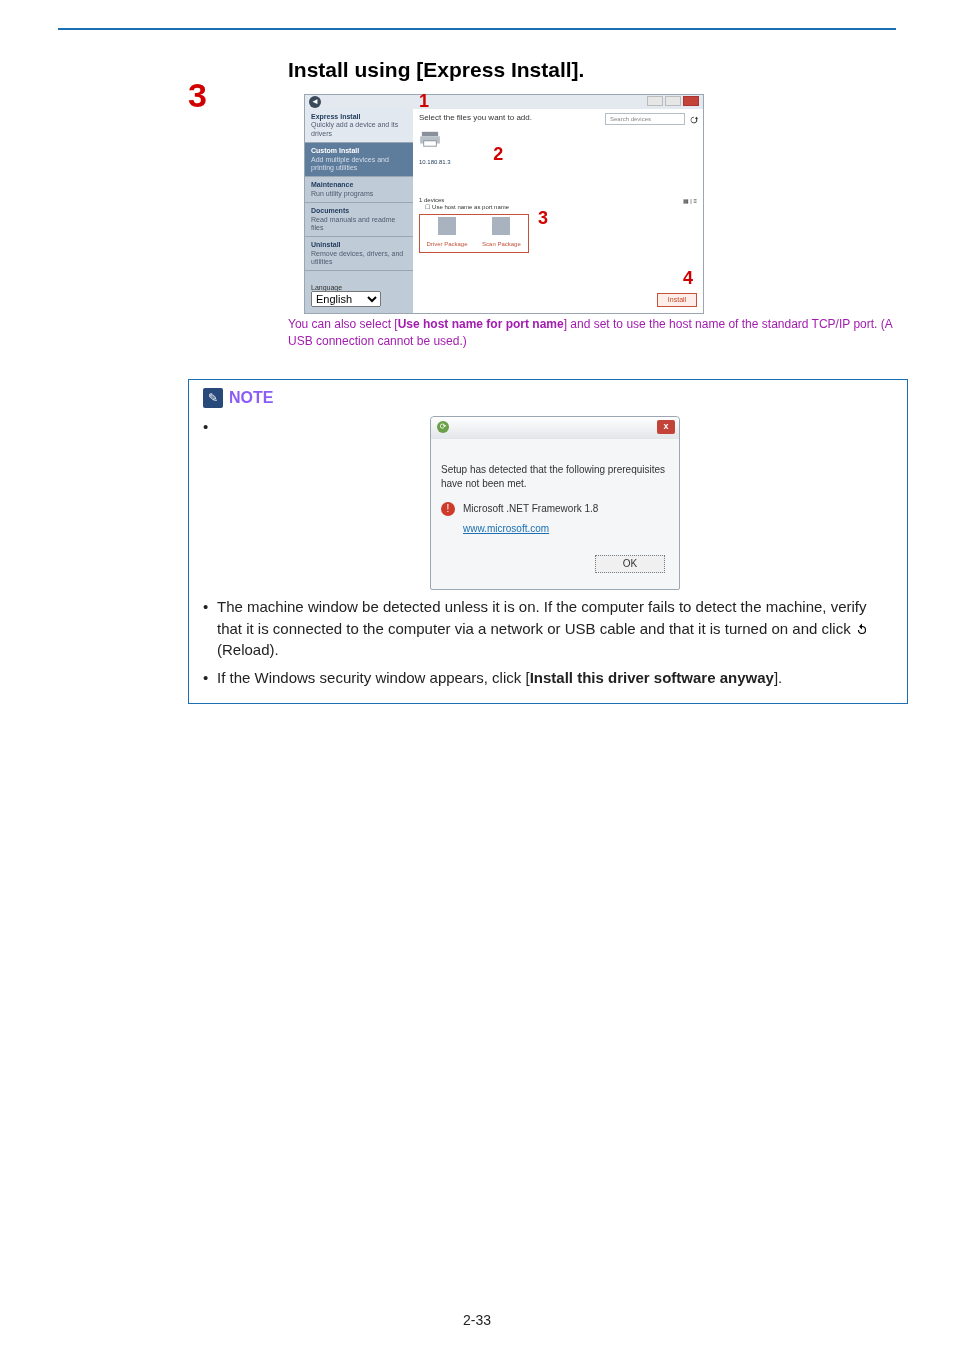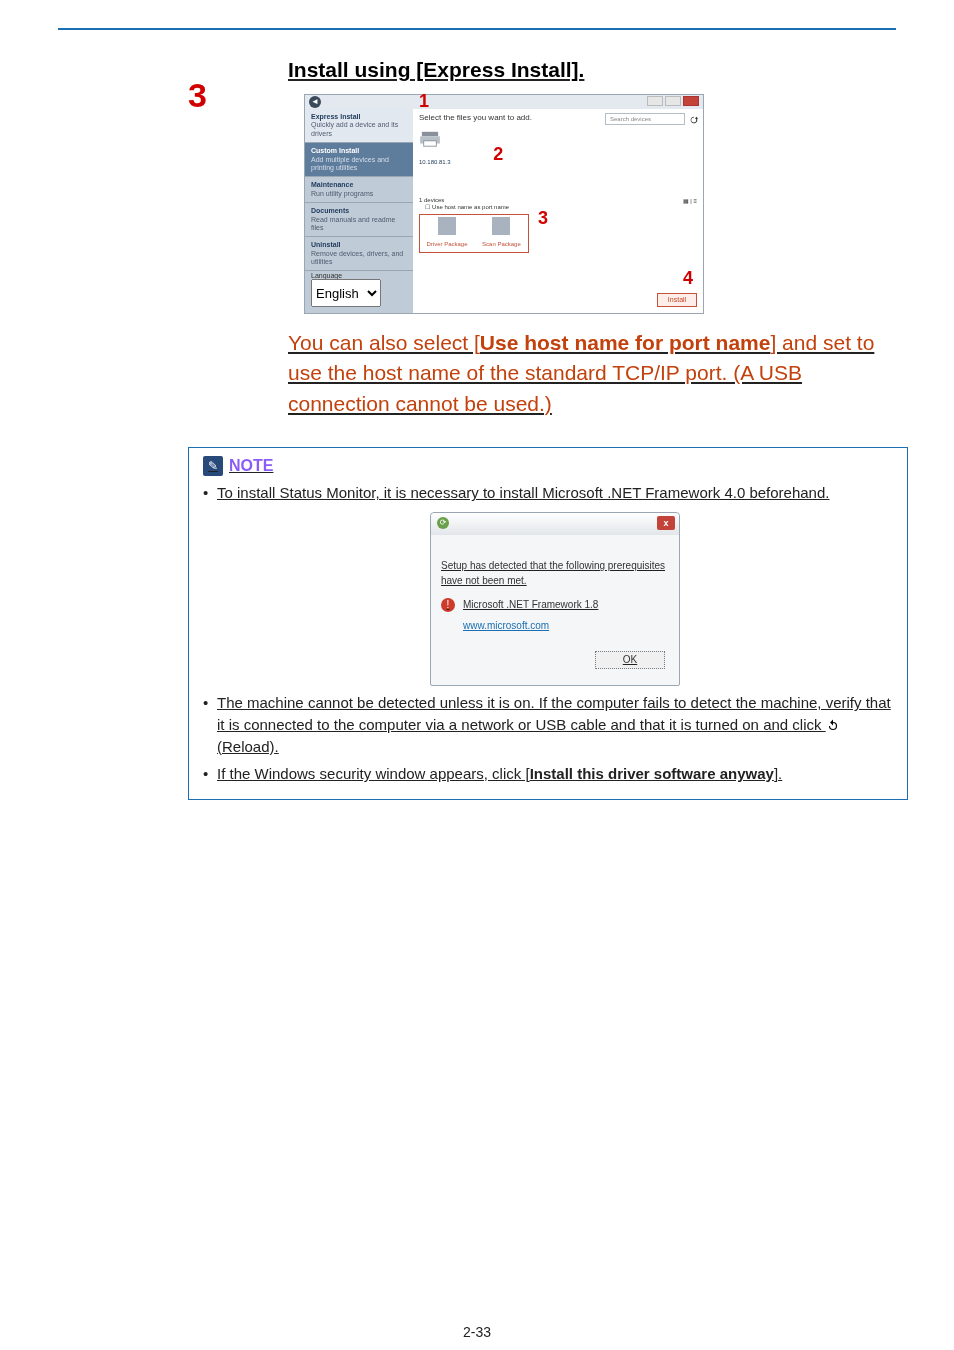--- a/index.html
+++ b/index.html
@@ -1,20 +1,20 @@
 <!DOCTYPE html>
 <html><head>
 <meta charset="utf-8">
 <style>
   * { box-sizing: border-box; margin: 0; padding: 0; }
   html, body { width: 954px; height: 1350px; background: #ffffff; font-family: Arial, Helvetica, sans-serif; color: #222; }
   .page { width: 954px; height: 1350px; position: relative; padding: 28px 58px 0 58px; }
   .breadcrumb { font-size: 14px; color: #333; margin-bottom: 6px; }
   .hr-blue { height: 2px; background: #1b6fb2; margin-bottom: 28px; }
-  .content-col { margin-left: 130px; width: 720px; text-decoration: underline; }
+  .content-col { margin-left: 130px; width: 720px; }
   .step3 {
     color: #d10000; font-size: 34px; font-weight: 900; font-family: Arial Black, Arial, sans-serif;
     position: absolute; left: 188px; top: 76px;
   }
   .h2 { font-size: 21px; font-weight: 900; color: #000; margin-bottom: 12px; }
   
   .dlg {
     width: 400px; height: 220px; background: #f5f7fb; border: 1px solid #9aa6b2; position: relative;
     margin-left: 16px;
   }
@@ -33,22 +33,22 @@
   .printer-svg { width:22px; height:18px; display:block; }
   .printer-ip { font-size:6px; color:#1f3a5c; }
   .devices-line { font-size:6px; color:#333; margin:28px 0 0 6px; }
   .hostname-label { font-size:6px; color:#333; margin-left:12px; }
   .pkg-area { border:1px solid #c5533a; padding:2px; margin:4px 0 0 6px; display:inline-block; }
   .pkg { display:inline-block; width:50px; text-align:center; }
   .pkg-ico { width:18px; height:18px; background:#a8b3bf; display:inline-block; }
   .pkg-lbl { font-size:6px; color:#c5533a; display:block; margin-top:2px; }
   .dlg-install { position:absolute; right:6px; bottom:6px; width:40px; height:14px; border:1px solid #c5533a; background:#fdeee9; font-size:7px; color:#c74a28; text-align:center; line-height:12px; }
   .dlg-lang { position:absolute; left:6px; bottom:6px; font-size:7px; color:#333; }
-  .dlg-lang select { font-size:13px; height:28px; width:70px; }
-  .body-txt { font-size: 21px; color:#c2410c; line-height:1.45; margin-top:14px; }
+  .dlg-lang select { font-size:11px; height:16px; width:70px; }
+  .body-txt { font-size: 12px; color:#a21caf; line-height:1.45; margin-top:2px; }
   
   .note-box { border:1px solid #1b6fb2; background:#ffffff; padding:0 14px 14px 14px; margin-top:28px; }
   .note-head { display:flex; align-items:center; gap:6px; margin:8px 0 4px 0;}
   .note-ico { width:20px; height:20px; background:#274a7a; display:inline-flex; align-items:center; justify-content:center; color:#fff; font-size:12px; border-radius:2px;}
   .note-title { color:#8b5cf6; font-weight:bold; font-size:16px; }
   .note-list { list-style:none; }
   .note-list > li { font-size:15px; color:#222; line-height:1.45; position:relative; padding-left:14px; margin-top:6px;}
   .note-list > li::before { content:"•"; position:absolute; left:0; top:0; color:#222; }
   
   .prereq {
@@ -57,21 +57,21 @@
   }
   .prereq-top { height:22px; border-radius:4px 4px 0 0; background:linear-gradient(#fefefe,#e2e6ea); position:relative; }
   .p-circ { width:12px; height:12px; background:#6aa04a; border-radius:50%; position:absolute; left:6px; top:4px; display:flex; align-items:center; justify-content:center; color:#fff; font-size:8px;}
   .p-x { position:absolute; right:4px; top:3px; width:18px; height:14px; background:#c34338; border-radius:2px; display:flex; align-items:center; justify-content:center; color:#fff; font-size:9px; font-weight:bold;}
   .p-body { padding:8px 10px 10px 10px; font-size:10px; color:#333;margin-top:16px; }
   .p-alert { display:flex; align-items:center; gap:8px; margin-top:10px; }
   .p-alert .bang { width:14px; height:14px; background:#cf3b2b; border-radius:50%; color:#fff; font-size:10px; display:flex; align-items:center; justify-content:center; }
   .p-link { color:#1b6fb2; text-decoration:underline; font-size:10px; margin-left:22px; display:inline-block; margin-top:6px;text-align:right;}
   .p-ok { width:70px; height:18px; display:block; margin:18px 4px 0 auto; font-size:10px; border:1px dotted #7a7a7a; background:#f0f0f0; text-align:center; line-height:16px;}
   .inline-reload { display:inline-block; vertical-align:middle; }
-  .page-num { position:absolute; bottom:10px; left:0; width:954px; text-align:center; font-size:14px; color:#222; }
+  .page-num { position:absolute; bottom:22px; left:0; width:954px; text-align:center; font-size:14px; color:#222; }
 </style>
 </head>
 <body>
 
 <div class="page">
   <div class="hr-blue"></div>
 
   <div class="step3">3</div>
 
   <div class="content-col">
@@ -157,39 +157,38 @@
       </p>
     </div>
 
     <div class="note-box">
       <div class="note-head">
         <span class="note-ico">✎</span>
         <span class="note-title">NOTE</span>
       </div>
       <ul class="note-list">
         <li>
-          <span>To install Status Monitor, it is necessary to install Microsoft .NET Framework 4.0 beforehand.</span>
           <div class="prereq">
             <div class="prereq-top">
               <span class="p-circ">⟳</span>
               <span class="p-x">x</span>
             </div>
             <div class="p-body">
               <div>Setup has detected that the following prerequisites have not been met.</div>
               <div class="p-alert">
                 <span class="bang">!</span>
                 <span>Microsoft .NET Framework 1.8</span>
               </div>
               <a class="p-link">www.microsoft.com</a>
               <div class="p-ok">OK</div>
             </div>
           </div>
         </li>
         <li>
-          <span>The machine cannot be detected unless it is on. If the computer fails to detect the machine, verify that it is connected to the computer via a network or USB cable and that it is turned on and click </span>
+          <span>The machine window be detected unless it is on. If the computer fails to detect the machine, verify that it is connected to the computer via a network or USB cable and that it is turned on and click </span>
           <svg class="inline-reload" width="14" height="14" viewBox="0 0 24 24">
               <path fill="#000" d="M12 4V1L7 6l5 5V7a5 5 0 1 1-5 5H5a7 7 0 1 0 7-7z"></path>
             </svg>
           <span> (Reload).</span>
         </li>
         <li>
           <span>If the Windows security window appears, click [</span><b>Install this driver software anyway</b><span>].</span>
         </li>
       </ul>
     </div>

